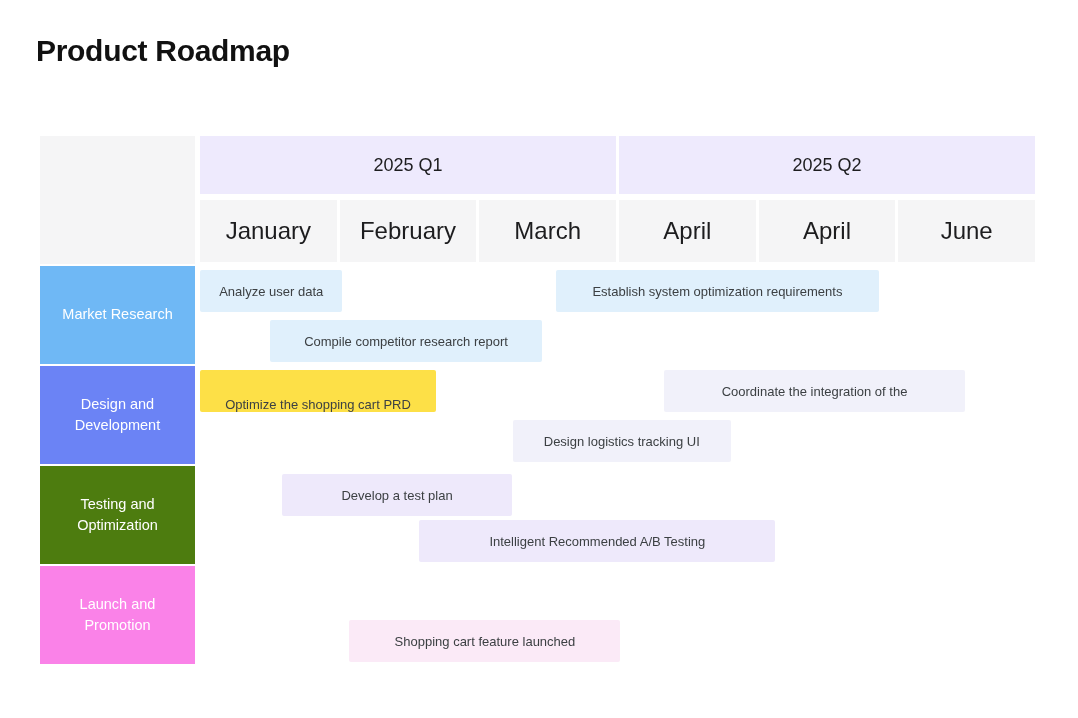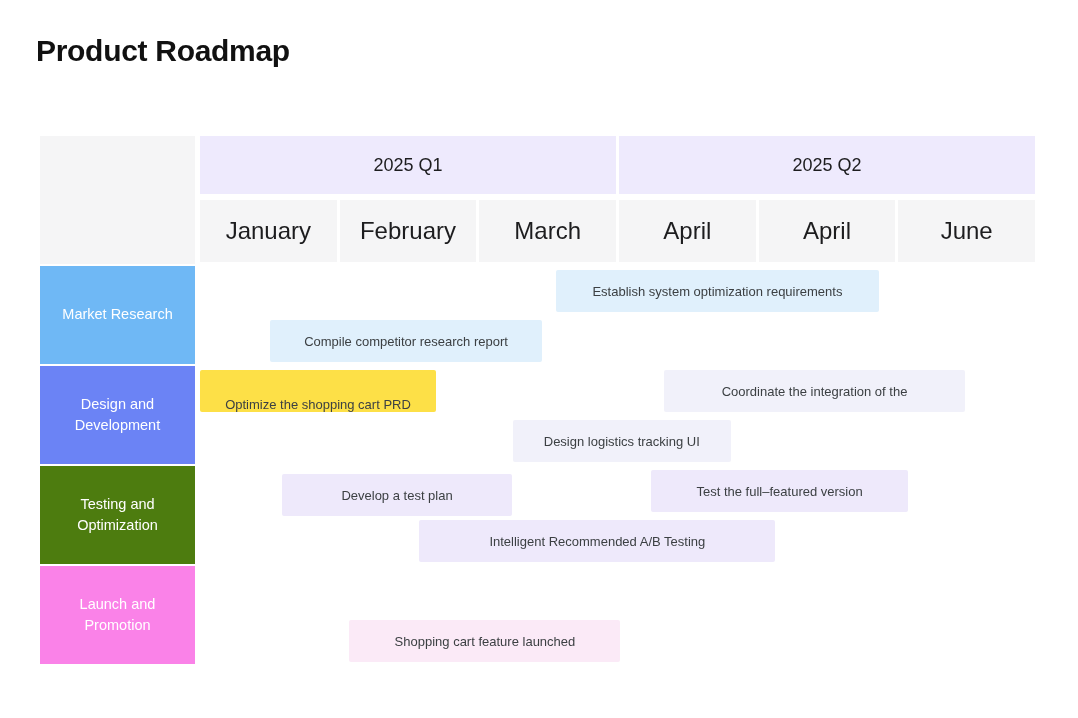--- a/index.html
+++ b/index.html
@@ -162,20 +162,23 @@
       <div class="month-cell" style="left: 419px; width: 136.667px;">
         <span>April</span>
       </div>
       <div class="month-cell" style="left: 558.667px; width: 136.667px;">
         <span>April</span>
       </div>
       <div class="month-cell" style="left: 698.333px; width: 136.667px;">
         <span>June</span>
       </div>
       <div class="row-band" style="top: 130px;">
+        <div class="bar" style="left: 0px; width: 142.46px; top: 4px; background: rgb(224, 240, 252);">
+          <span>Analyze user data</span>
+        </div>
         <div class="bar" style="left: 69.8333px; width: 272.35px; top: 54px; background: rgb(224, 240, 252);">
           <span>Compile competitor research report</span>
         </div>
         <div class="bar" style="left: 356.15px; width: 322.63px; top: 4px; background: rgb(224, 240, 252);">
           <span>Establish system optimization requirements</span>
         </div>
       </div>
       <div class="row-band" style="top: 230px;">
         <div class="bar" style="left: 0px; width: 236.037px; top: 4px; background: #fde047; align-items: flex-end;">
           <span>Optimize the shopping cart PRD</span>
@@ -187,23 +190,20 @@
           <span>Coordinate the integration of the</span>
         </div>
       </div>
       <div class="row-band" style="top: 330px;">
         <div class="bar" style="left: 69.8333px; width: 230.45px; top: 8px; background: rgb(238, 233, 251); margin-left: 12px;">
           <span>Develop a test plan</span>
         </div>
         <div class="bar" style="left: 219.277px; width: 356.15px; top: 54px; background: rgb(238, 233, 251);">
           <span>Intelligent Recommended A/B Testing</span>
         </div>
-        <div class="bar" style="left: 451.123px; width: 256.987px; top: 4px; background: rgb(238, 233, 251);">
-          <span>Test the full–featured version</span>
-        </div>
       </div>
       <div class="row-band" style="top: 430px;">
         <div class="bar" style="left: 149.443px; width: 271px; top: 54px; background: rgb(251, 234, 247);">
           <span>Shopping cart feature launched</span>
         </div>
       </div>
     </div>
 
 </div>
 

